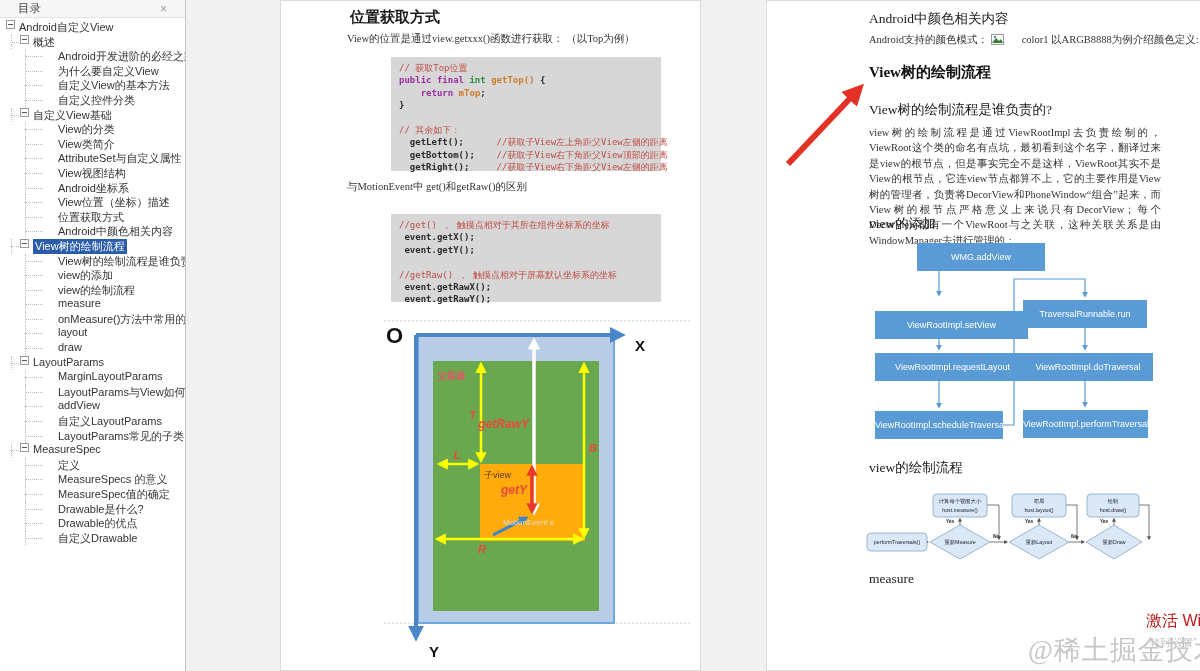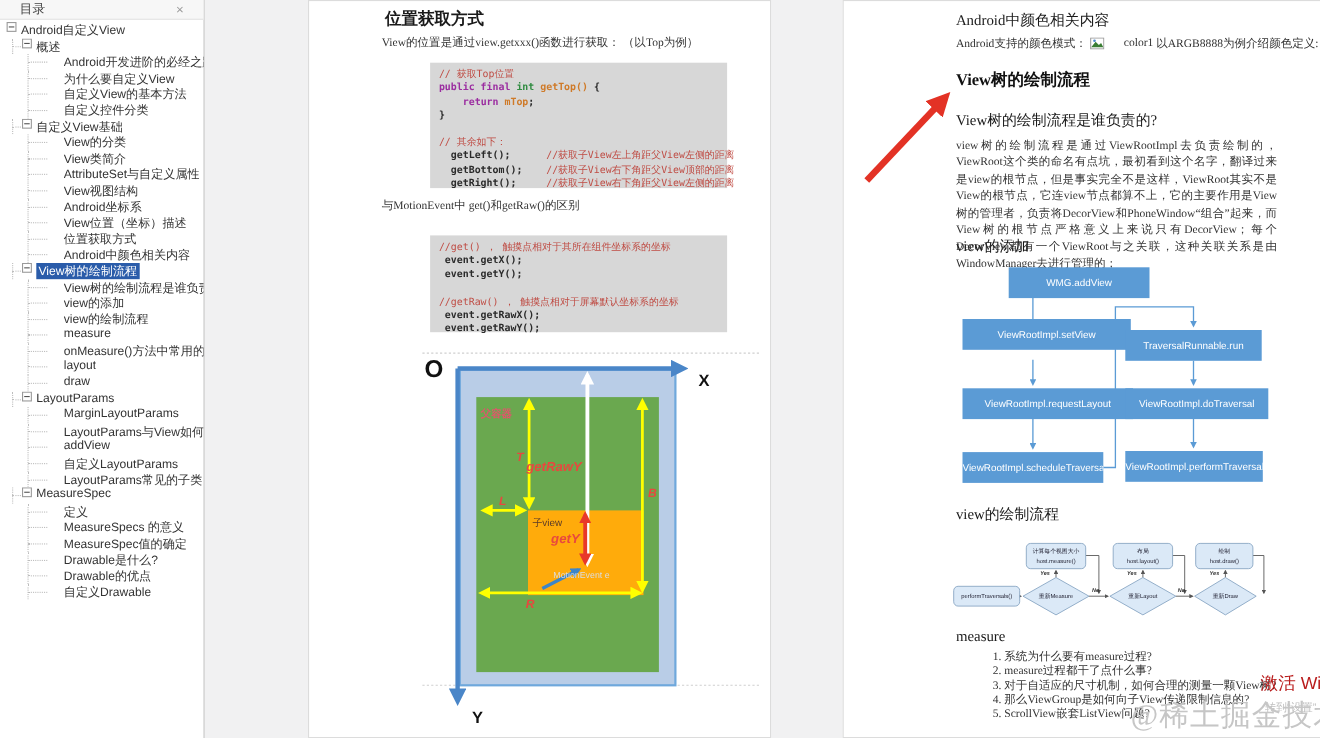--- a/index.html
+++ b/index.html
@@ -296,21 +296,21 @@
         <line x1="70" y1="32" x2="70" y2="56" marker-end="url(#mFlow)"></line>
         <line x1="70" y1="88" x2="70" y2="110" marker-end="url(#mFlow)"></line>
         <line x1="70" y1="142" x2="70" y2="168" marker-end="url(#mFlow)"></line>
         <line x1="216" y1="89" x2="216" y2="110" marker-end="url(#mFlow)"></line>
         <line x1="216" y1="142" x2="216" y2="167" marker-end="url(#mFlow)"></line>
         <polyline points="134,186 145,186 145,40 216,40 216,57" marker-end="url(#mFlow)"></polyline>
       </g>
     </svg>
     <div id="flow-add-boxes">
         <div class="fbox" style="left: 6px; top: 4px; width: 128px; margin-left: 42px;">WMG.addView</div>
-        <div class="fbox" style="left: 6px; top: 51px; width: 153px;">ViewRootImpl.setView</div>
+        <div class="fbox" style="left: 6px; top: 72px; width: 153px;">ViewRootImpl.setView</div>
         <div class="fbox" style="left: 6px; top: 114px; width: 155px;">ViewRootImpl.requestLayout</div>
         <div class="fbox" style="left: 6px; top: 172px; width: 128px;">ViewRootImpl.scheduleTraversals</div>
         <div class="fbox" style="left: 154px; top: 61px; width: 124px;">TraversalRunnable.run</div>
         <div class="fbox" style="left: 154px; top: 114px; width: 130px;">ViewRootImpl.doTraversal</div>
         <div class="fbox" style="left: 154px; top: 171px; width: 125px;">ViewRootImpl.performTraversals</div>
       </div>
   </div>
 
   <div class="abs serif h2" style="left:102px;top:458px;">view的绘制流程</div>
 
@@ -355,27 +355,20 @@
     <g fill="#333" font-size="5" font-style="italic" font-weight="bold" text-anchor="middle">
       <text x="85" y="34">Yes</text>
       <text x="164" y="34">Yes</text>
       <text x="239" y="34">Yes</text>
       <text x="131" y="49">No</text>
       <text x="209" y="49">No</text>
     </g>
   </svg>
 
   <div class="abs serif h2" style="left:102px;top:570px;">measure</div>
-  <ol class="abs serif mlist" style="left:130px;top:590px;">
-    <li>系统为什么要有measure过程?</li>
-    <li>measure过程都干了点什么事?</li>
-    <li>对于自适应的尺寸机制，如何合理的测量一颗View树?</li>
-    <li>那么ViewGroup是如何向子View传递限制信息的?</li>
-    <li>ScrollView嵌套ListView问题?</li>
-  </ol>
 </section>
 
 <svg class="abs" style="left:778px;top:72px;z-index:40;" width="105" height="100" viewBox="0 0 105 100">
   <defs>
     <marker id="mRedBig" viewBox="0 0 10 10" refX="6" refY="5" markerWidth="3.6" markerHeight="3.6" orient="auto">
         <path d="M0,0 L10,5 L0,10 z" fill="#e33225"></path>
       </marker>
   </defs>
   <line x1="10" y1="92" x2="80" y2="18" stroke="#e33225" stroke-width="6" marker-end="url(#mRedBig)"></line>
 </svg>

